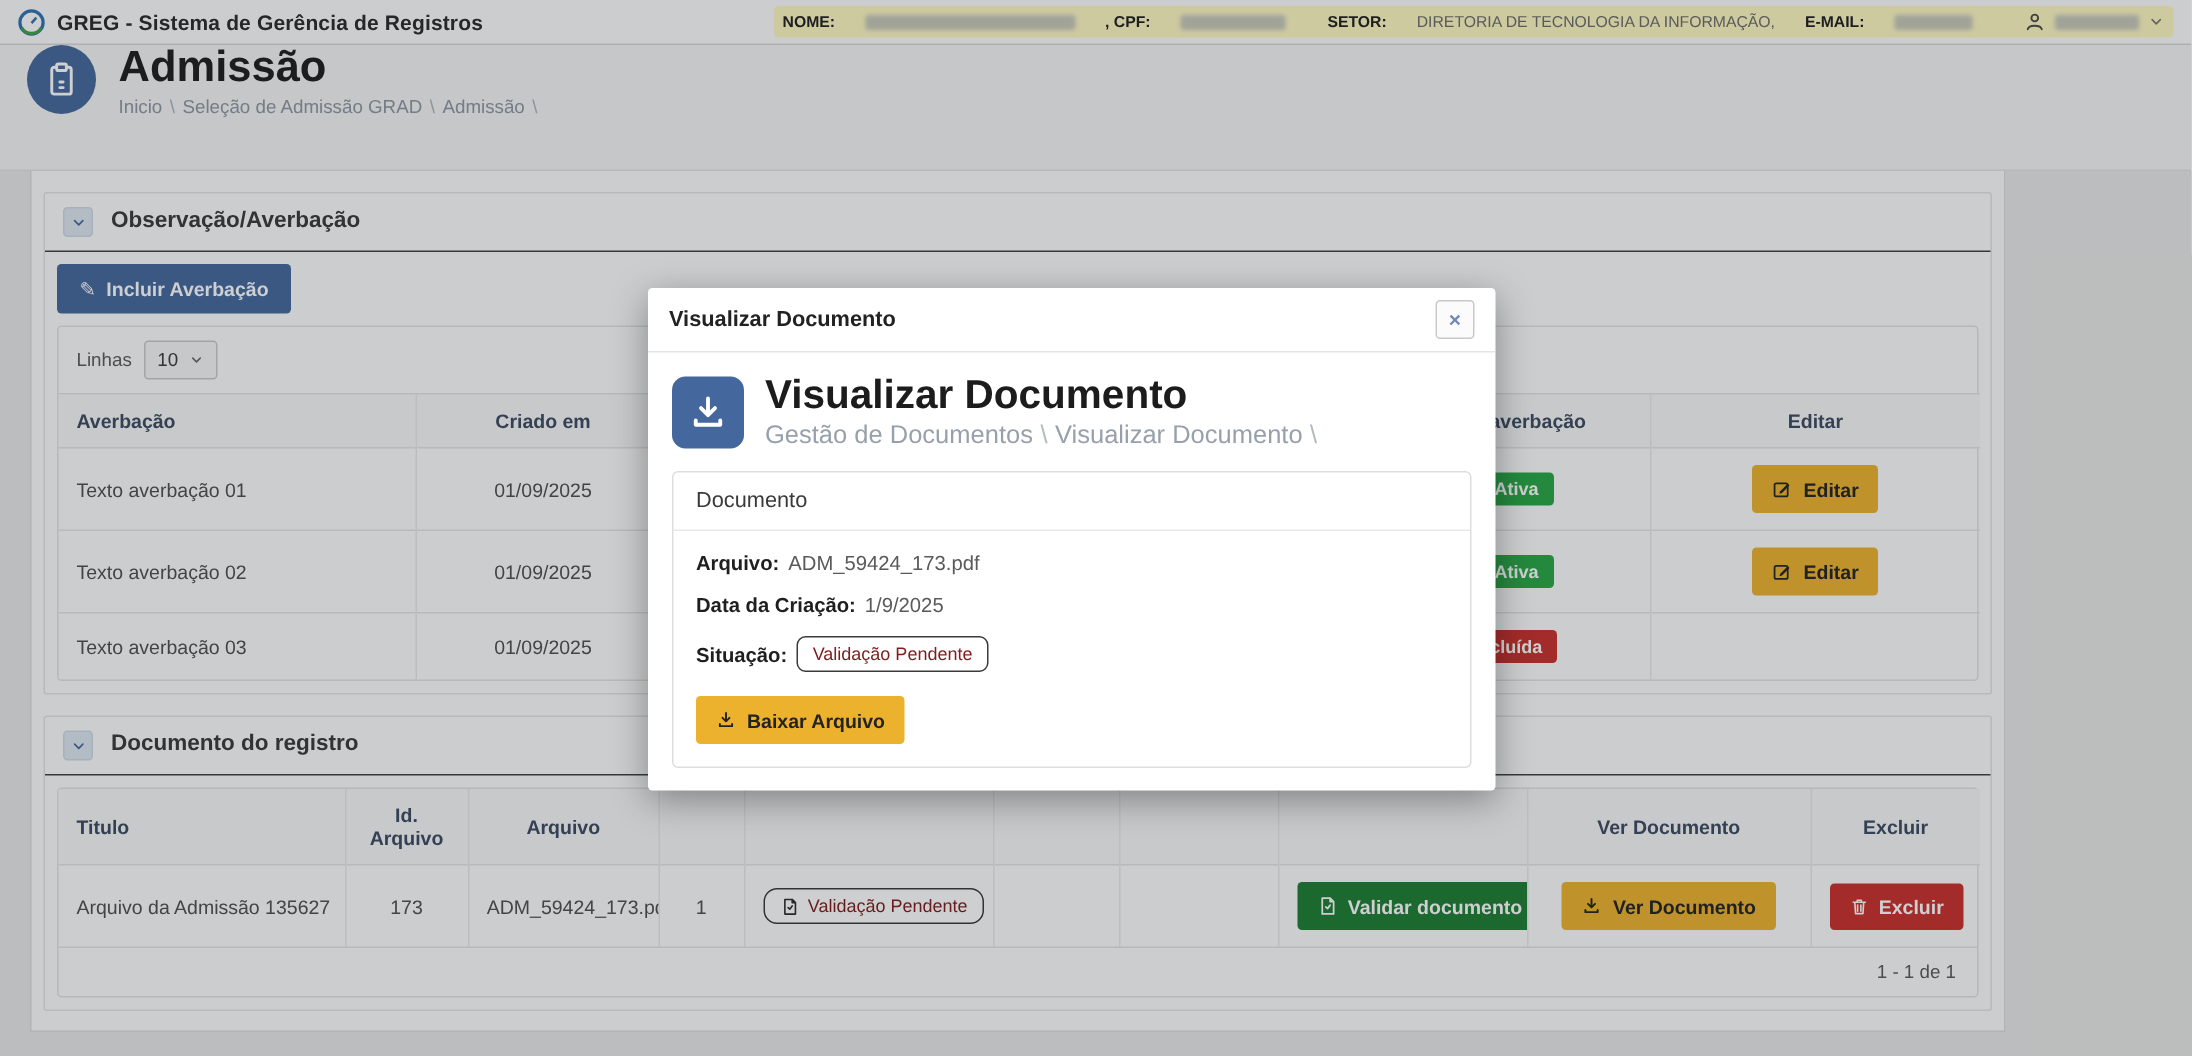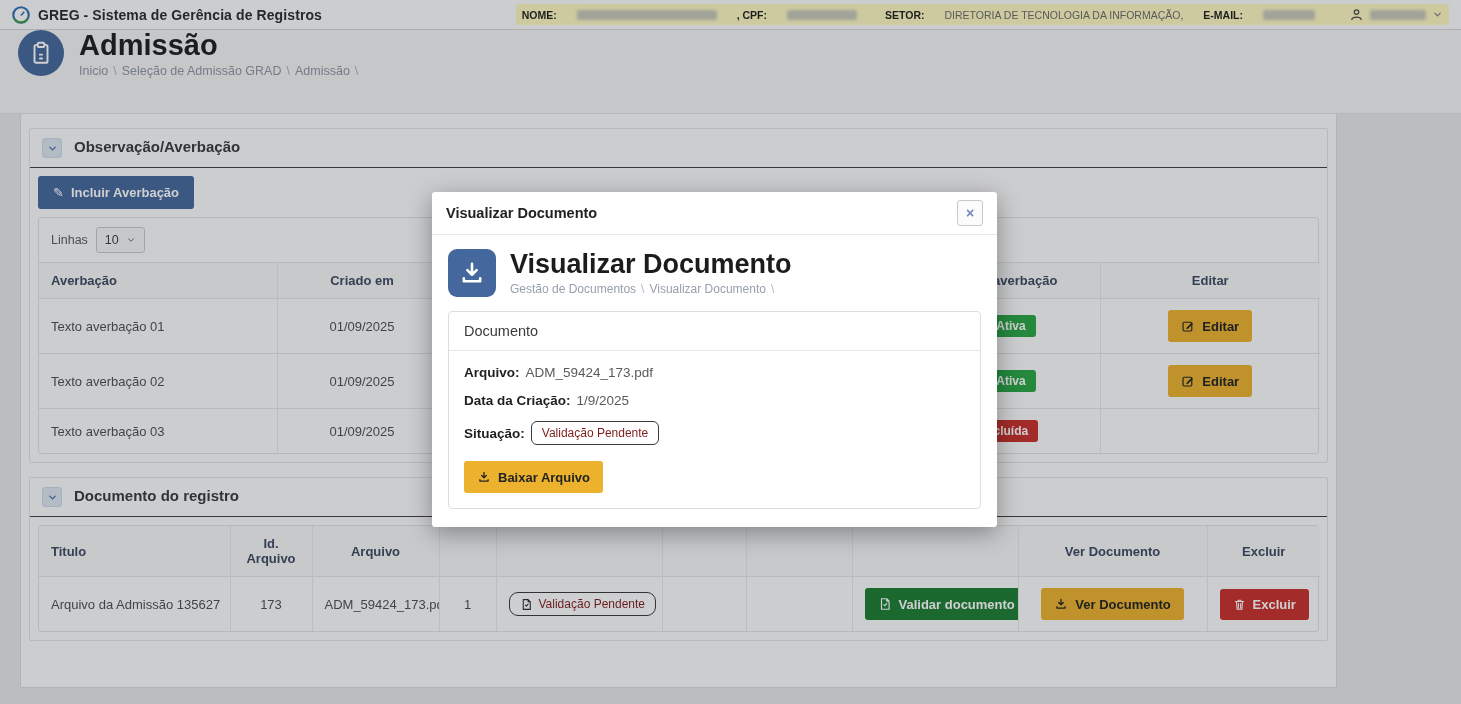--- a/index.html
+++ b/index.html
@@ -94,21 +94,21 @@
                     padding:8px 14px; border-bottom:1px solid #e6e6e6; }
   .modal-titlebar-text { font-size:14.5px; font-weight:bold; color:#222; }
   .modal-close { width:26px; height:26px; border:1px solid #c9c9c9; border-radius:3px; background:#fbfbfb;
                  color:#7189b9; font-size:14px; font-weight:bold; line-height:1; cursor:pointer;
                  display:flex; align-items:center; justify-content:center; font-family:inherit; }
   .modal-head { display:flex; align-items:center; padding:14px 16px 10px 16px; }
   .modal-head-icon { width:48px; height:48px; border-radius:9px; background:#44689d;
                      display:flex; align-items:center; justify-content:center; flex:0 0 auto; }
   .modal-head-text { margin-left:14px; }
   .modal-title { font-size:27px; font-weight:bold; color:#1c1c1c; line-height:1.05; }
-  .modal-breadcrumb { margin-top:3px; font-size:12px; color:#97a0ab; }
+  .modal-breadcrumb { margin-top:3px; font-size:17px; color:#97a0ab; }
   .modal-breadcrumb .sep { margin:0 5px; color:#b3bac2; }
   .modal-card { margin:4px 16px 0 16px; border:1px solid #ddd; border-radius:4px; }
   .modal-card-header { padding:11px 15px; font-size:14.5px; color:#3a3a3a; border-bottom:1px solid #e8e8e8; }
   .modal-card-body { padding:14px 15px 15px 15px; }
   .field-line { margin-bottom:13px; font-size:13.5px; color:#5a5a5a; display:flex; align-items:center; gap:6px; }
   .field-line b { color:#1f1f1f; }
 </style>
 </head>
 <body>
 
@@ -353,20 +353,21 @@
                   </button></td>
               <td><button class="btn btn-red">
                     <svg width="13" height="13">
                       <use href="#ic-trash"></use>
                     </svg>
                     <span>Excluir</span>
                   </button></td>
             </tr>
           </tbody>
         </table>
+        <div class="pagination">1 - 1 de 1</div>
       </div>
     </div>
   </div>
 
 </div>
 
 <div class="dim-overlay"></div>
 
 <div class="modal">
   <div class="modal-titlebar">

